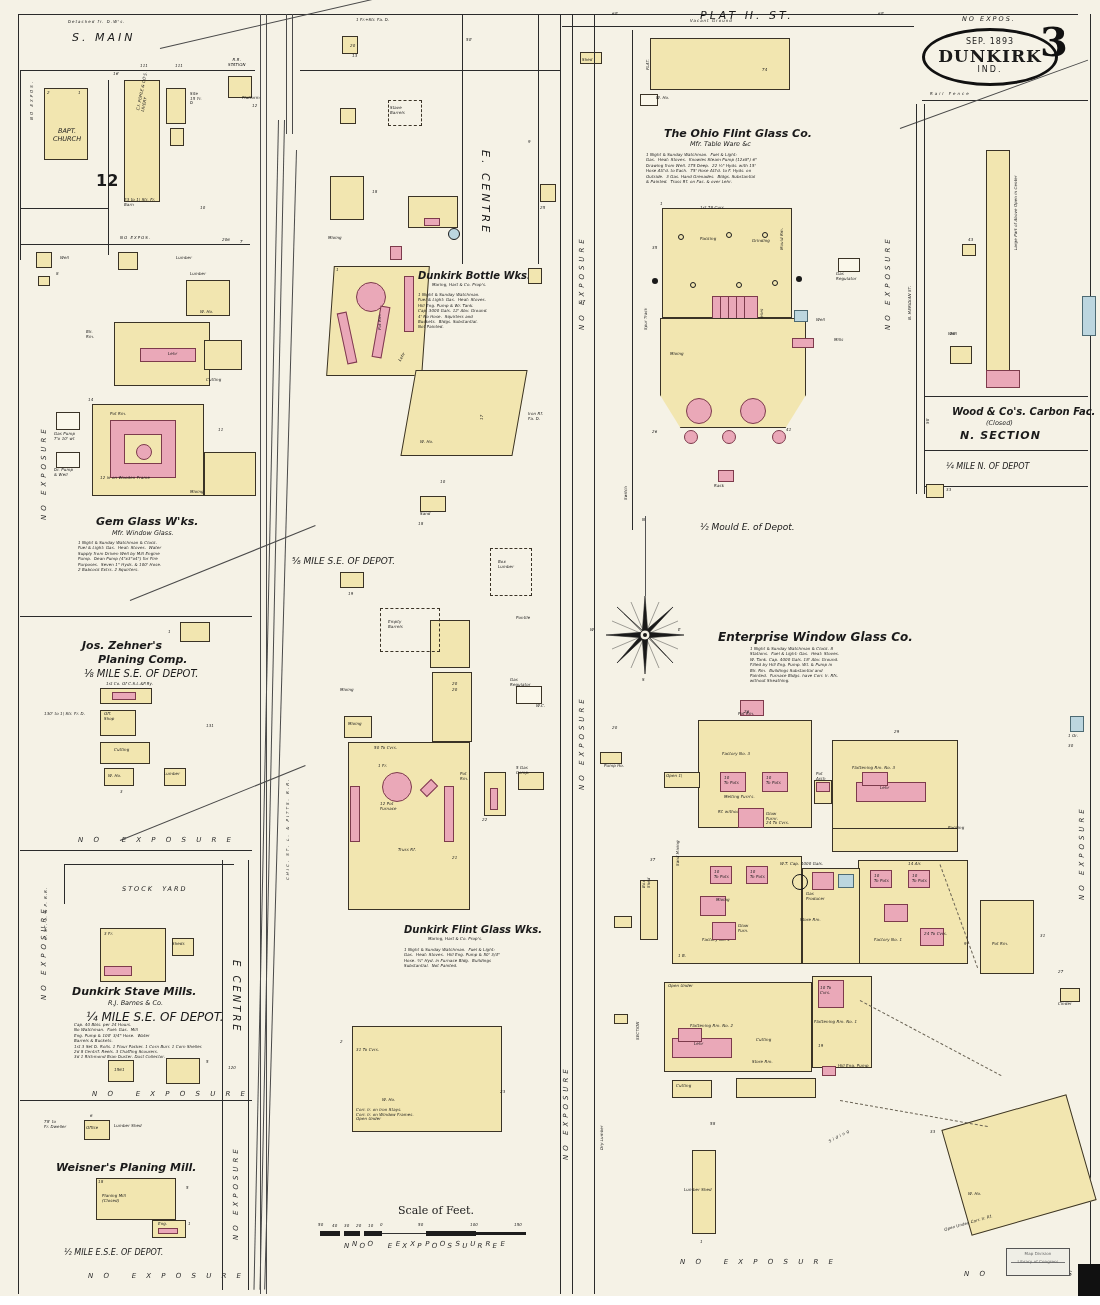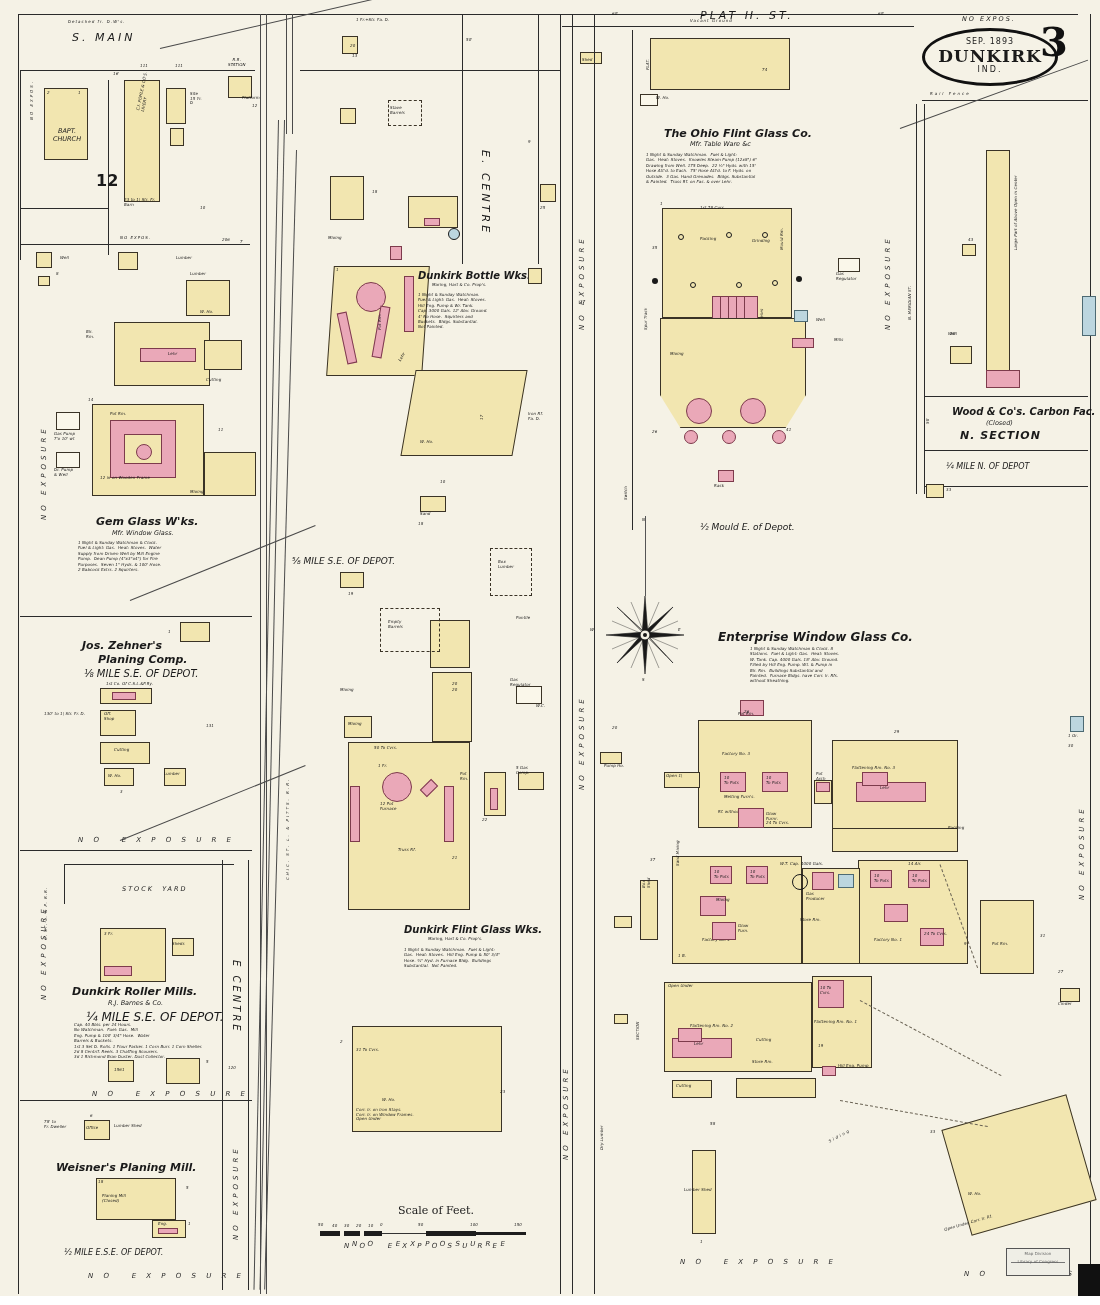--- a/index.html
+++ b/index.html
@@ -313,21 +313,21 @@
   <div class="line hline" style="left:64px;top:864px;width:170px;"></div>
   <div class="line vline" style="left:64px;top:864px;height:40px;"></div>
   <div class="lbl sm" style="left:122px;top:886px;letter-spacing:2px;">STOCK  YARD</div>
   <div class="bldg" style="left:100px;top:928px;width:66px;height:54px;"></div>
   <div class="bldg pink" style="left:104px;top:966px;width:28px;height:10px;"></div>
   <div class="lbl xtiny" style="left:104px;top:932px;">3 Fr.</div>
   <div class="bldg" style="left:172px;top:938px;width:22px;height:18px;"></div>
   <div class="lbl xtiny" style="left:172px;top:942px;">Sheds</div>
   <div class="lbl xtiny" style="left:44px;top:940px;transform:rotate(-90deg);transform-origin:0 0;letter-spacing:1px;">C. ST. L. &amp; P. R.R.</div>
 
-  <div class="lbl md title-lg" style="left:72px;top:986px;font-size:11px;">Dunkirk Roller Mills.</div>
+  <div class="lbl md title-lg" style="left:72px;top:986px;font-size:11px;">Dunkirk Stave Mills.</div>
   <div class="lbl sm" style="left:108px;top:1000px;">R.J. Barnes &amp; Co.</div>
   <div class="lbl sm" style="left:86px;top:1010px;font-size:12px;">¼ MILE S.E. OF DEPOT.</div>
   <div class="lbl xtiny" style="left:74px;top:1022px;line-height:1.35;">Cap. 40 Bbls. per 24 Hours.
 No Watchman.  Fuel: Gas.  Mill
 Eng. Pump &amp; 100' 3/4" Hose.  Water
 Barrels &amp; Buckets.
 1st 3 Set D. Rolls. 1 Flour Packer. 1 Corn Burr. 1 Corn Sheller.
 2d 8 Centrif. Reels. 3 Chaffing Scourers.
 3d 1 Richmond Bran Duster. Dust Collector.</div>
   <div class="bldg" style="left:108px;top:1060px;width:26px;height:22px;"></div>

